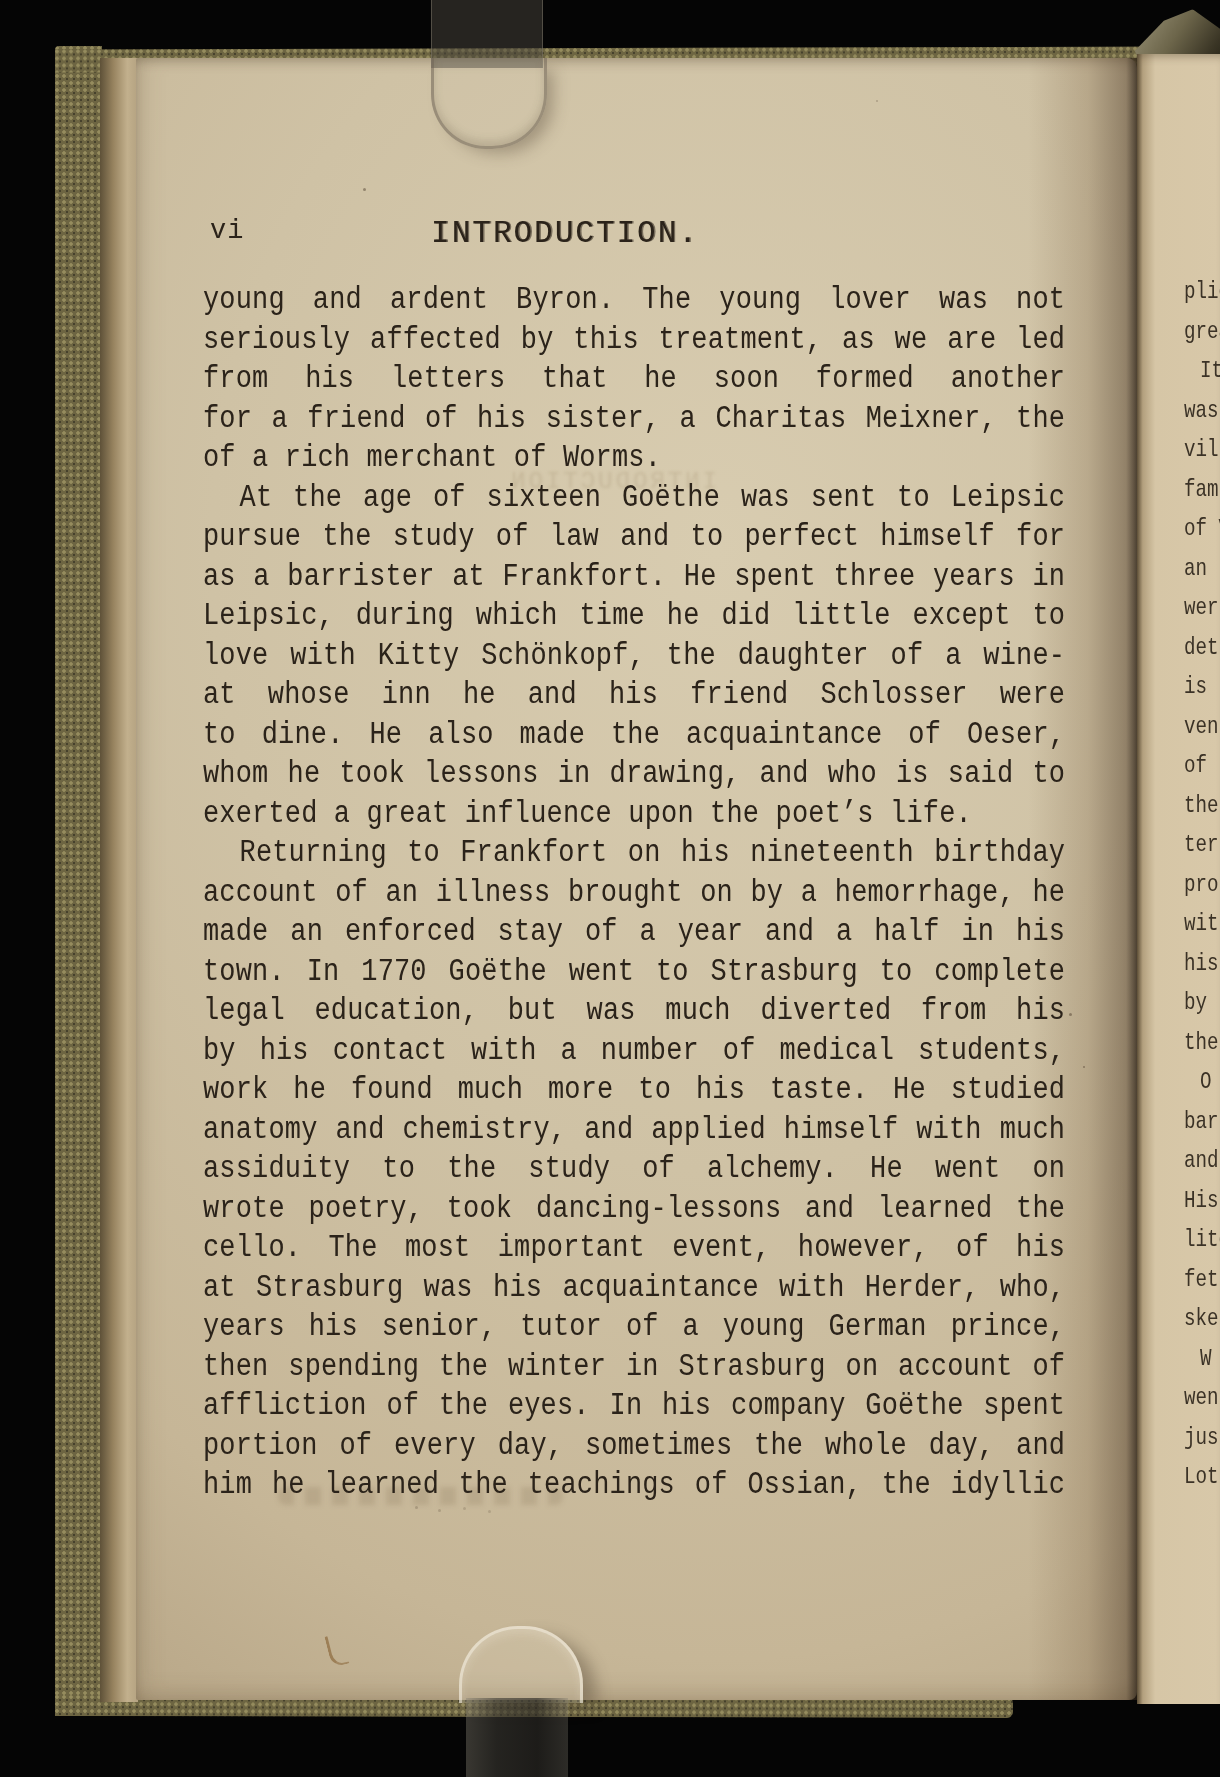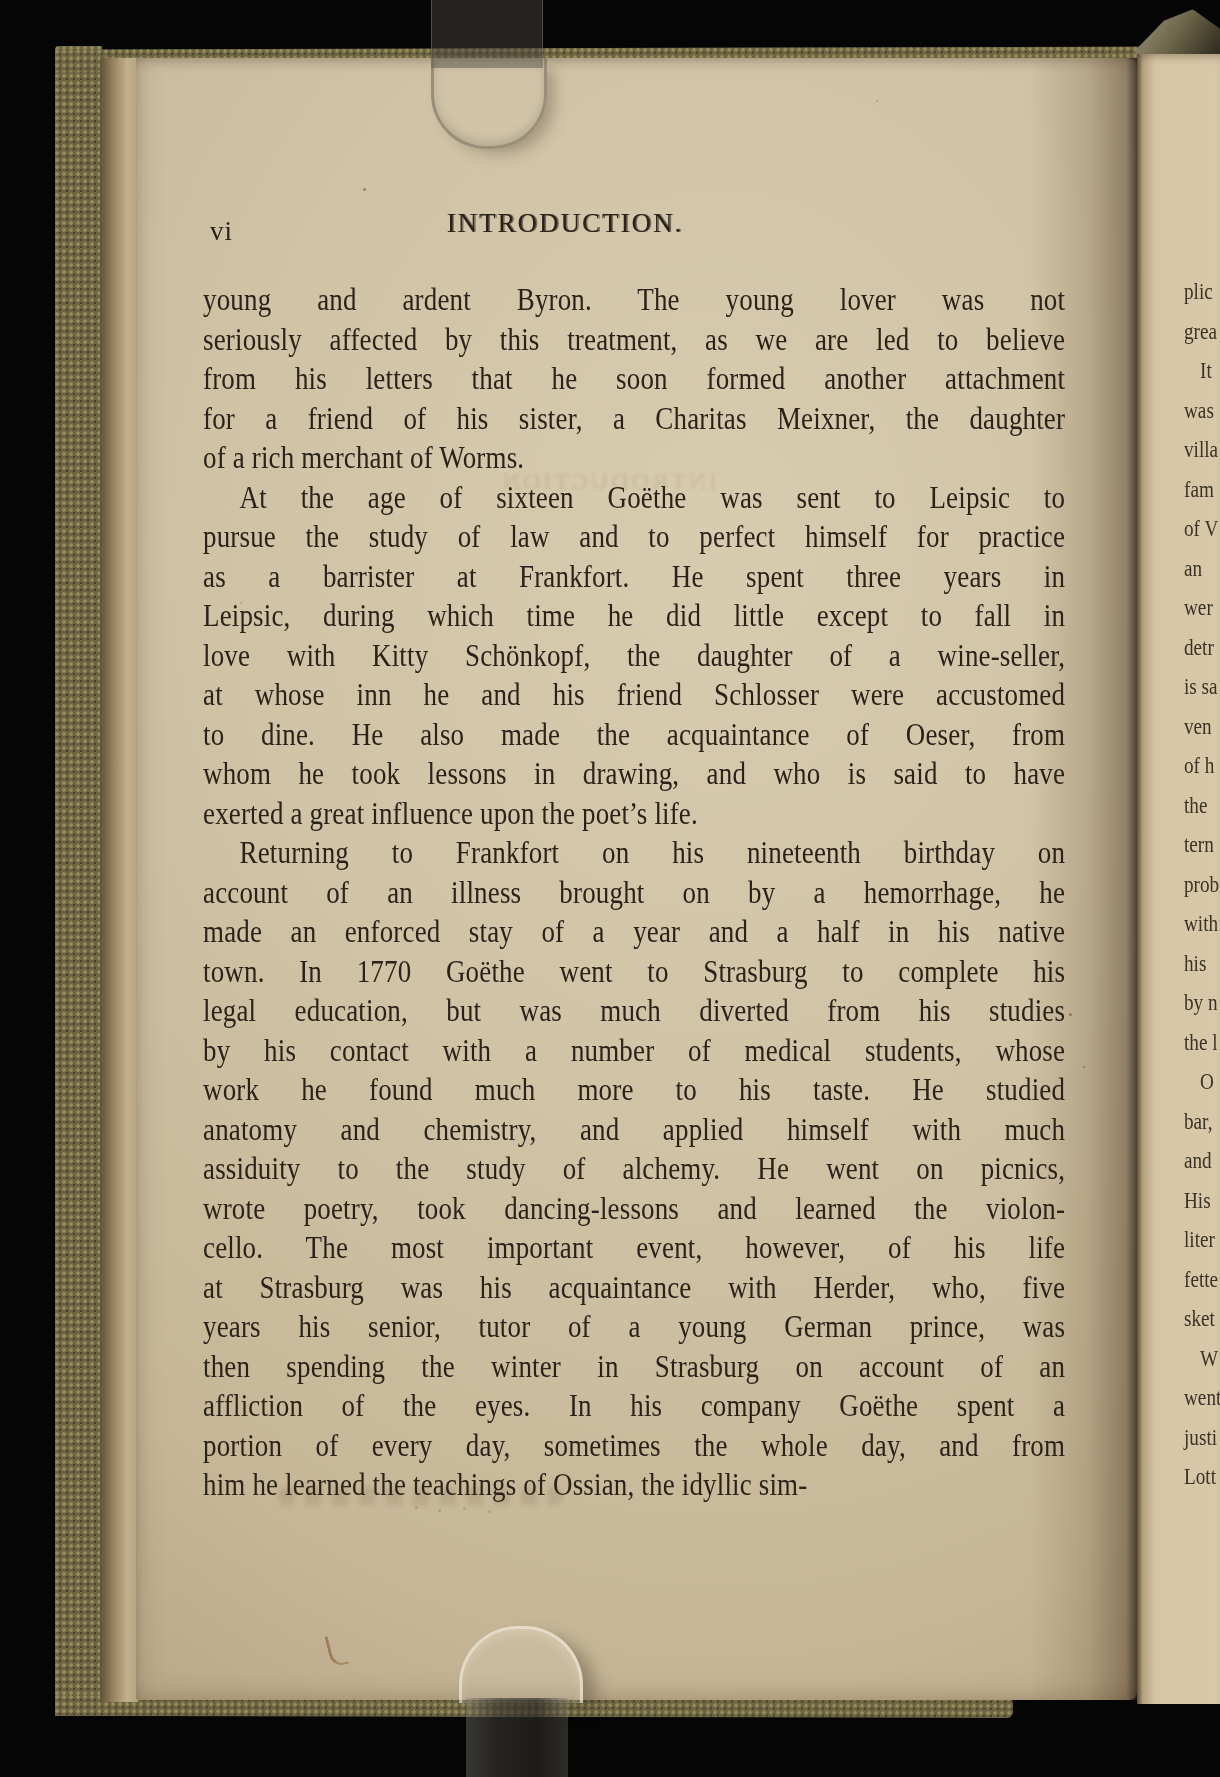--- a/index.html
+++ b/index.html
@@ -1,19 +1,19 @@
 <!DOCTYPE html>
 <html style="--background: #050505; --paper: #cfc2a5; --paper-light: #d8ccb0; --paper-dark: #b2a081; --right-paper: #d8c8a9; --ink: #2b231a; --cloth: #6d6542; --cloth-dot: #958c5e;"><head>
 <meta charset="utf-8">
 <style>
   html,body{margin:0;padding:0;background:#000;}
   .scene{
     position:relative;width:1220px;height:1777px;overflow:hidden;
     background:var(--background,#050505);
-    font-family:Liberation Serif, serif;
+    font-family:Liberation Mono, monospace;
   }
   
   .cloth{
     position:absolute;
     background-color:var(--cloth,#6d6542);
     background-image:
       radial-gradient(circle at 2px 2px, var(--cloth-dot,#958c5e) 22%, transparent 24%),
       radial-gradient(circle at 5px 5px, #46412c 20%, transparent 22%);
     background-size:7px 7px;
   }
@@ -52,22 +52,22 @@
     background:linear-gradient(to right,#5f5038 0,#b3a07e 7%,#d6c6a6 22%,
       var(--right-paper,#d8c8a9) 100%);
     box-shadow:inset 0 8px 10px -6px rgba(80,65,45,.45);
   }
   
   .page-number{
     position:absolute;left:210px;top:216px;font-size:27px;color:var(--ink,#2b231a);
     letter-spacing:1px;
   }
   .page-header{
-    position:absolute;left:400px;top:208px;width:330px;text-align:center;
-    font-size:27px;color:var(--ink,#2b231a);letter-spacing:2px;
+    position:absolute;left:400px;top:216px;width:330px;text-align:center;
+    font-size:31px;color:var(--ink,#2b231a);letter-spacing:2px;
     text-shadow:1.4px 0 0 rgba(43,35,26,.55);
   }
   .text-block{
     position:absolute;left:203px;top:280px;width:991px;
     transform:scaleX(.87);transform-origin:left top;
     color:var(--ink,#2b231a);
   }
   .tline{
     height:39.5px;line-height:39.5px;font-size:31px;overflow:hidden;
     text-align:justify;text-align-last:justify;white-space:normal;

